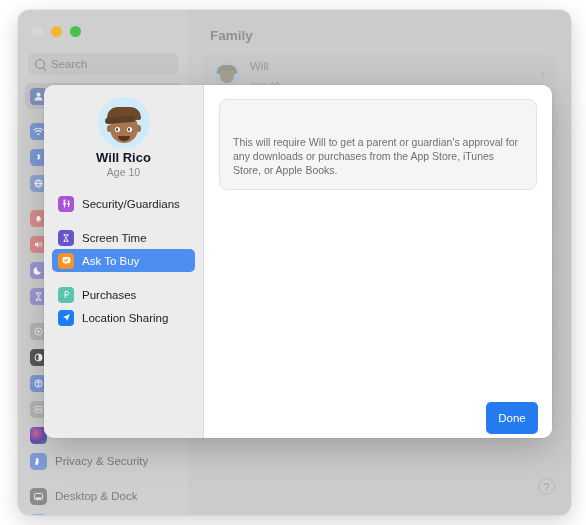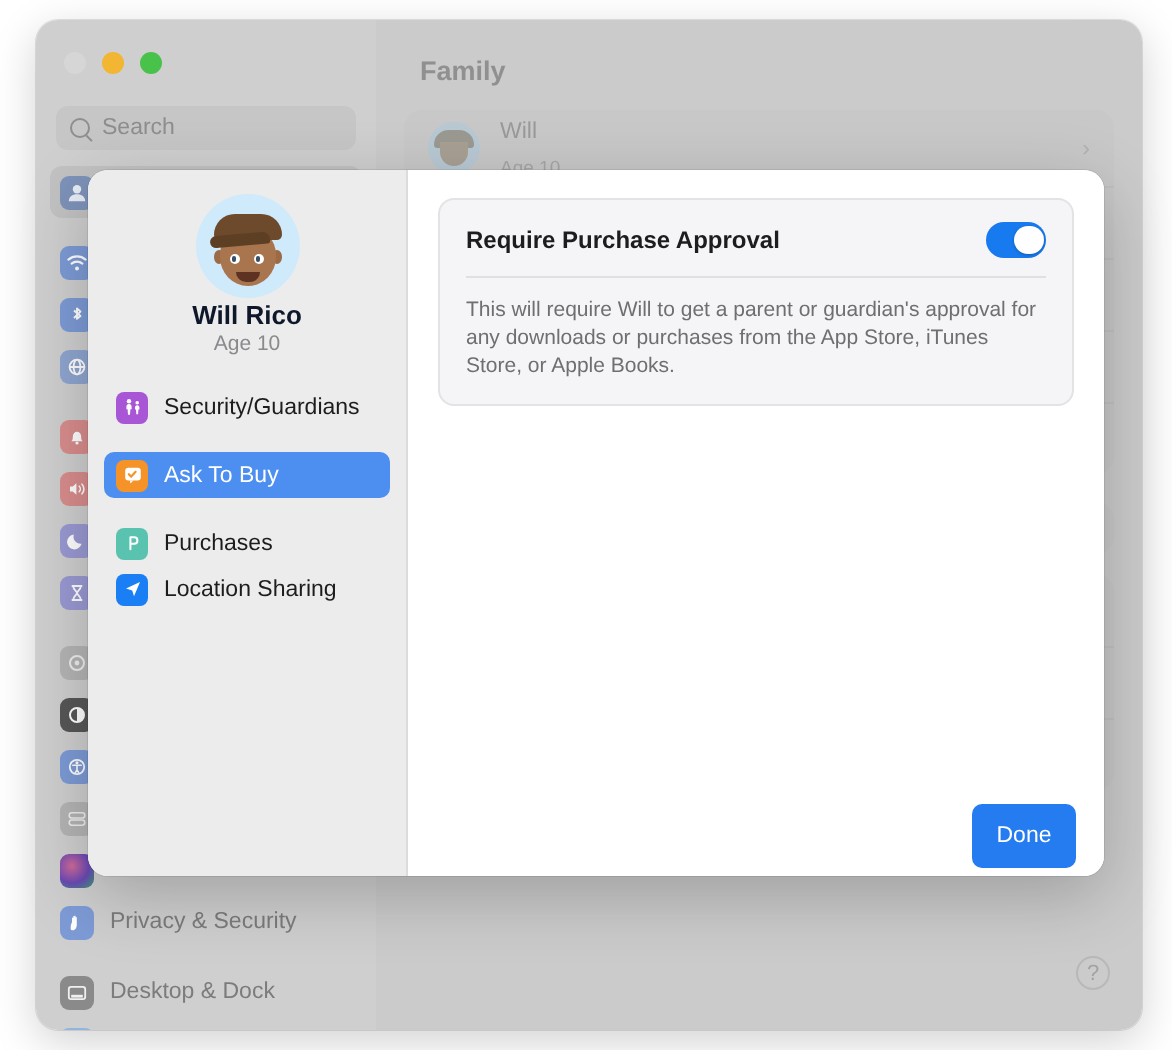--- a/index.html
+++ b/index.html
@@ -260,21 +260,21 @@
     position: relative; flex: none;
   }
   #approval-toggle .knob {
     position: absolute; right: 1.5px; top: 1.5px;
     width: 14.5px; height: 14.5px;
     border-radius: 50%;
     background: #fff;
     box-shadow: 0 0.5px 1.5px rgba(0,0,0,0.25);
   }
   #approval-desc {
-    margin-top: 9px;
+    margin-top: 24px;
     font-size: 10.5px; line-height: 14px;
     color: #6f6f73;
   }
   #sheet-footer {
     position: absolute; left: 0; right: 0; bottom: 0;
     height: 40px;
     display: flex; align-items: center; justify-content: flex-end;
     padding-right: 14px;
   }
   #done-button {
@@ -545,20 +545,28 @@
               <path d="M3.5 4c-.9 0-1.3.6-1.3 1.4v1.2h.6l.2 2.8h1l.2-2.8h.6V5.4C4.8 4.6 4.4 4 3.5 4z" fill="#fff"></path>
               <circle cx="7.6" cy="3.4" r=".9" fill="#fff"></circle>
               <path d="M7.6 4.6c-.75 0-1.1.5-1.1 1.2v1h.5l.15 2.3h.9l.15-2.3h.5v-1c0-.7-.35-1.2-1.1-1.2z" fill="#fff"></path>
             </svg>
         </span>
         <span>Security/Guardians</span>
       </div>
 
       <div class="sheet-gap"></div>
 
+      <div class="sheet-item">
+        <span class="mini" style="background:#6656c8">
+          <svg width="10" height="10" viewBox="0 0 11 11">
+              <path d="M3.2 2h4.6M3.2 9h4.6M3.6 2c0 2 1.9 2.6 1.9 3.5S3.6 7 3.6 9M7.4 2c0 2-1.9 2.6-1.9 3.5S7.4 7 7.4 9" stroke="#fff" stroke-width="1" fill="none" stroke-linecap="round"></path>
+            </svg>
+        </span>
+        <span>Screen Time</span>
+      </div>
 
       <div class="sheet-item selected">
         <span class="mini" style="background:#f59328">
           <svg width="11" height="11" viewBox="0 0 11 11">
               <rect x="1.6" y="1.9" width="7.8" height="6.3" rx="1.6" fill="#fff"></rect>
               <path d="M4 8.2l.2 1.6 1.5-1.6z" fill="#fff"></path>
               <path d="M3.4 5.1l1.2 1.2 2.2-2.4" stroke="#f59328" stroke-width="1.1" fill="none" stroke-linecap="round" stroke-linejoin="round"></path>
             </svg>
         </span>
         <span>Ask To Buy</span>
@@ -584,26 +592,20 @@
         </span>
         <span>Location Sharing</span>
       </div>
 
     </div>
   </div>
 
   <div id="sheet-main">
 
     <div id="approval-card">
-      <div id="approval-head">
-        <span id="approval-label">Require Purchase Approval</span>
-        <span id="approval-toggle">
-          <span class="knob"></span>
-        </span>
-      </div>
       <div id="approval-desc">This will require Will to get a parent or guardian's approval for any downloads or purchases from the App Store, iTunes Store, or Apple Books.</div>
     </div>
 
     <div id="sheet-footer">
       <button id="done-button">Done</button>
     </div>
   </div>
 </div>
 
 </body></html>

